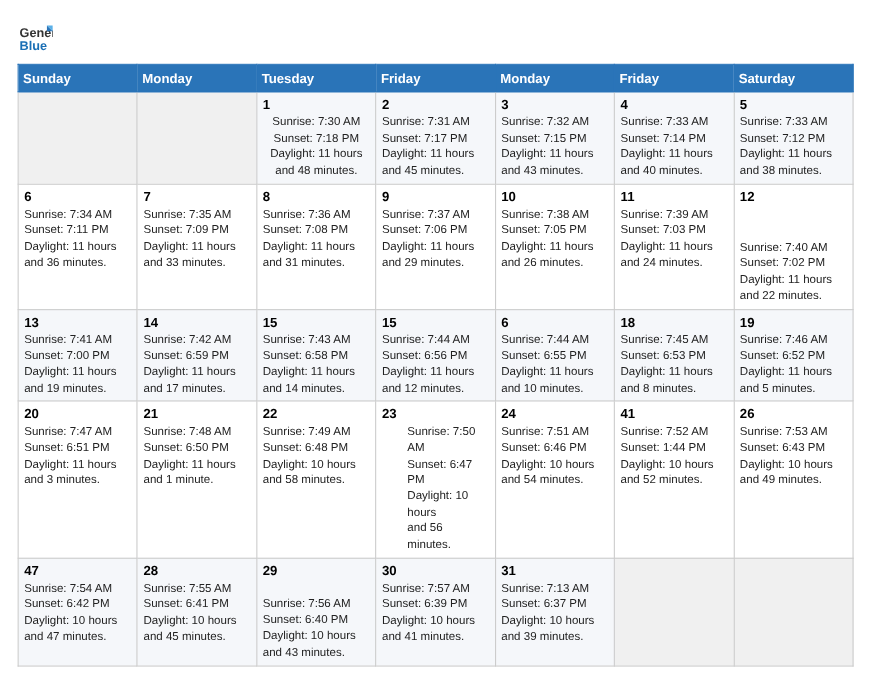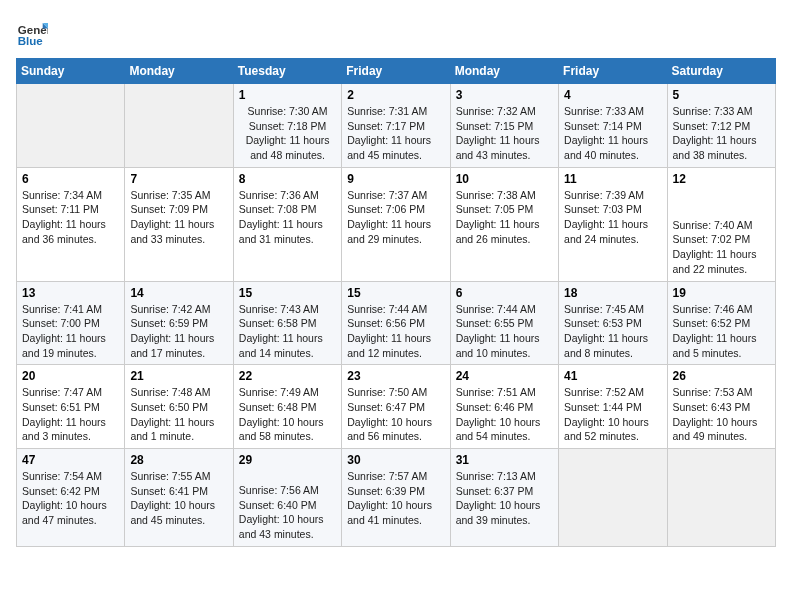--- a/index.html
+++ b/index.html
@@ -270,21 +270,21 @@
         </td>
         <td>
           <span class="day-number">22</span>
           <div class="day-detail" style="white-space: pre-line;">Sunrise: 7:49 AM
 Sunset: 6:48 PM
 Daylight: 10 hours
 and 58 minutes.</div>
         </td>
         <td>
           <span class="day-number">23</span>
-          <div class="day-detail" style="white-space: pre-line;">Sunrise: 7:50 AM
+          <div class="day-detail" style="white-space: pre-line; margin-left: 23px;">Sunrise: 7:50 AM
 Sunset: 6:47 PM
 Daylight: 10 hours
 and 56 minutes.</div>
         </td>
         <td>
           <span class="day-number">24</span>
           <div class="day-detail" style="white-space: pre-line;">Sunrise: 7:51 AM
 Sunset: 6:46 PM
 Daylight: 10 hours
 and 54 minutes.</div>

